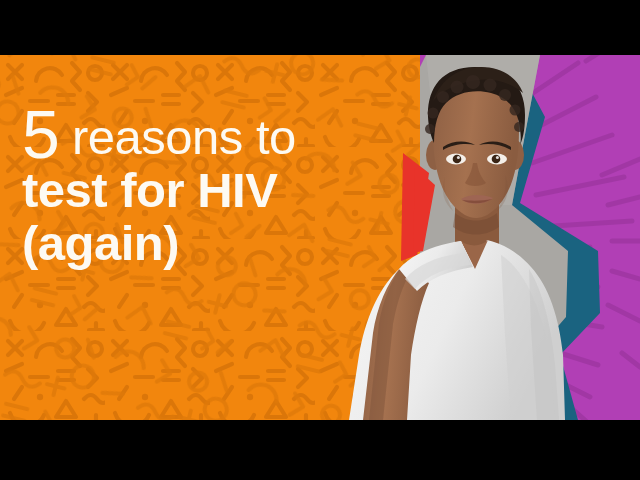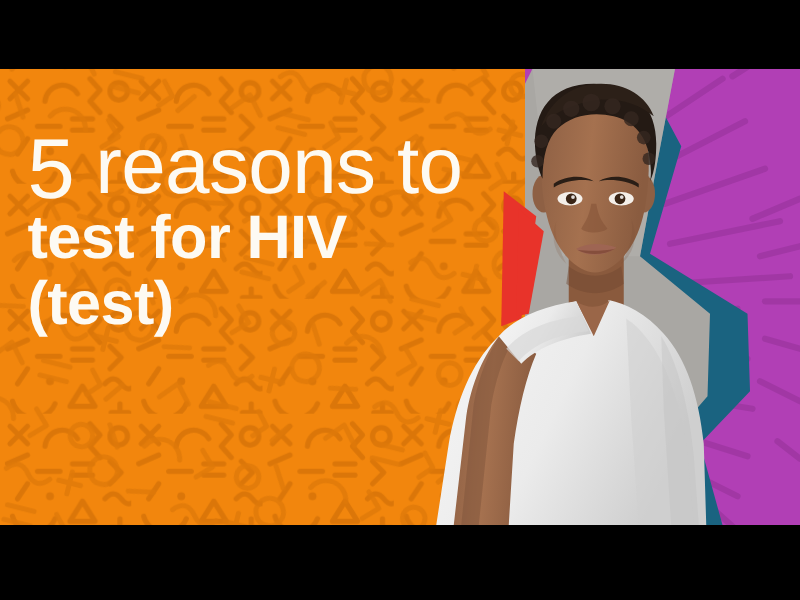--- a/index.html
+++ b/index.html
@@ -46,21 +46,21 @@
 
   
   #headline{
     position:absolute;left:22px;top:100px;z-index:30;
     color:#fdfaf3;
     line-height:1.0;
     letter-spacing:-0.5px;
   }
   #headline .line{display:block;height:62px;}
   .t-big{font-size:68px;font-weight:400;vertical-align:-4px;letter-spacing:-1px;}
-  .t-reg{font-size:64px;font-weight:400;}
+  .t-reg{font-size:49px;font-weight:400;}
   .ln2,.ln3{font-size:49px;font-weight:700;display:block;}
   .ln2{margin-top:4px;}
   .ln3{margin-top:4px;}
 </style>
 </head>
 <body>
 
 <div id="stage">
 
   <div id="frame">
@@ -272,19 +272,19 @@
       <path fill="#6f4630" opacity=".45" d="M140 158 c12 10 30 10 42 0 l2 14 c-14 10 -32 10 -46 0 z"></path>
     </svg>
 
   </div>
 
   <div id="headline">
     <span class="line">
       <span class="t-big">5</span><span class="t-reg"> reasons to</span>
     </span>
     <span class="ln2">test for HIV</span>
-    <span class="ln3">(test)</span>
+    <span class="ln3">(again)</span>
   </div>
 
   <div class="bar" id="bar-top"></div>
   <div class="bar" id="bar-bottom"></div>
 
 </div>
 
 </body></html>

